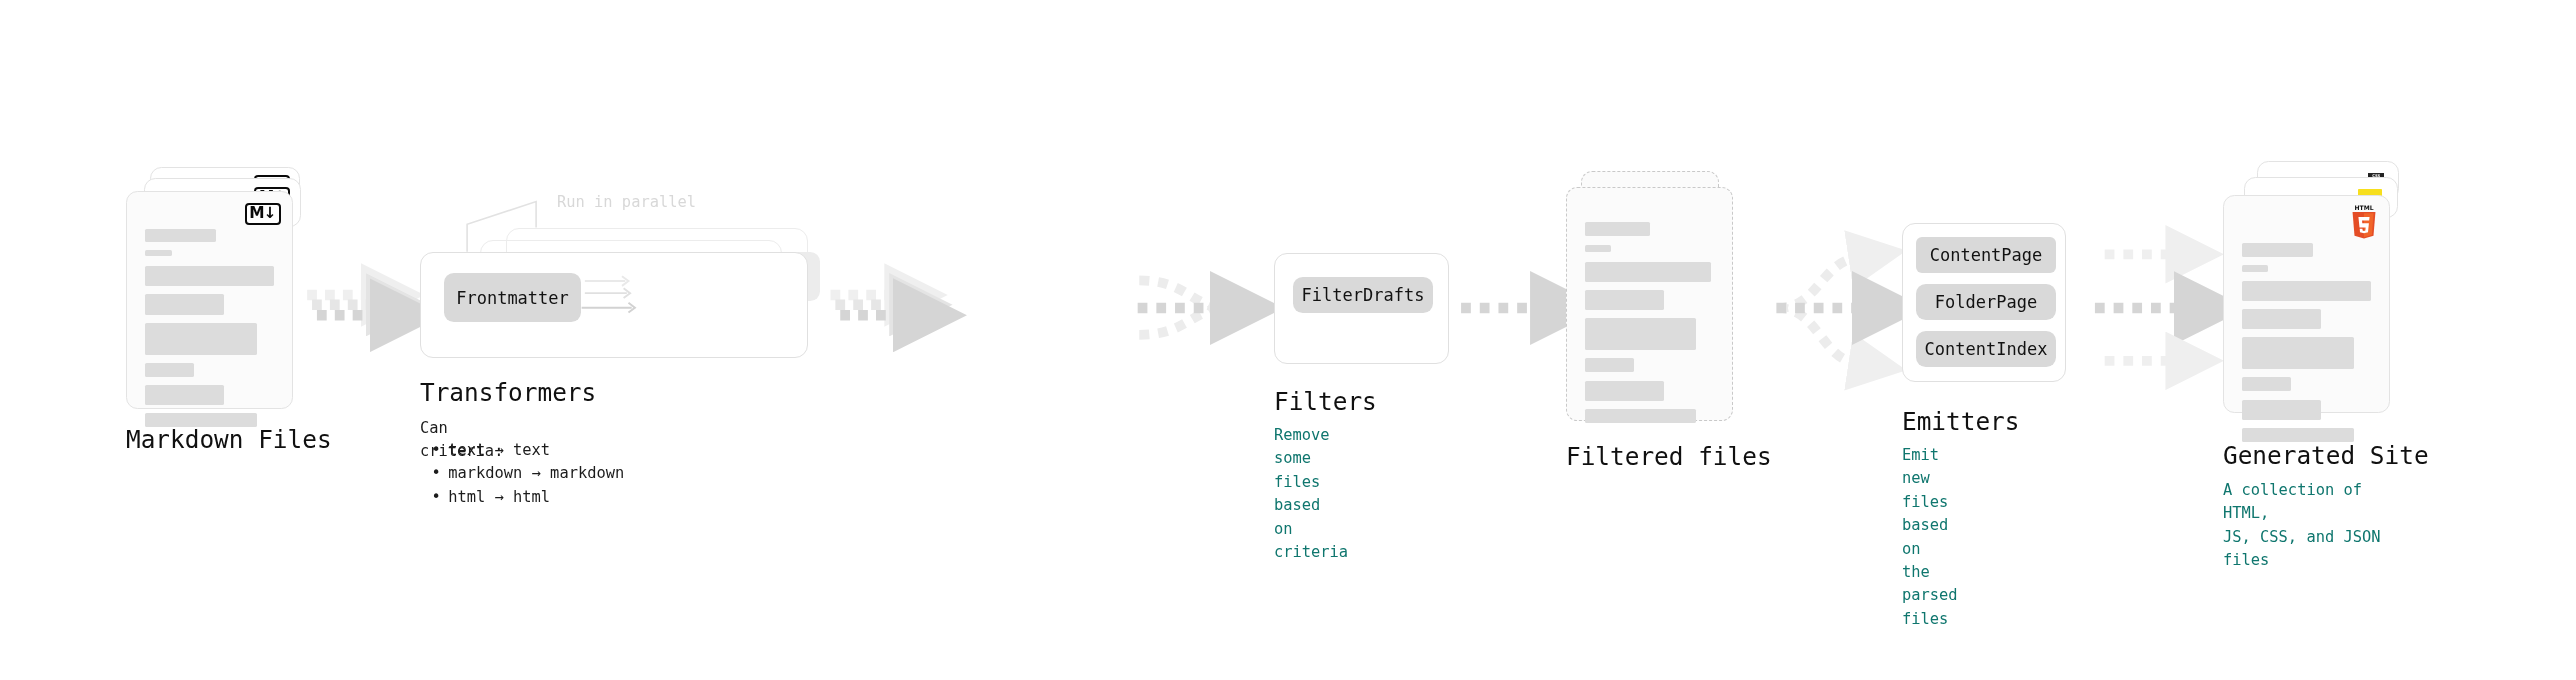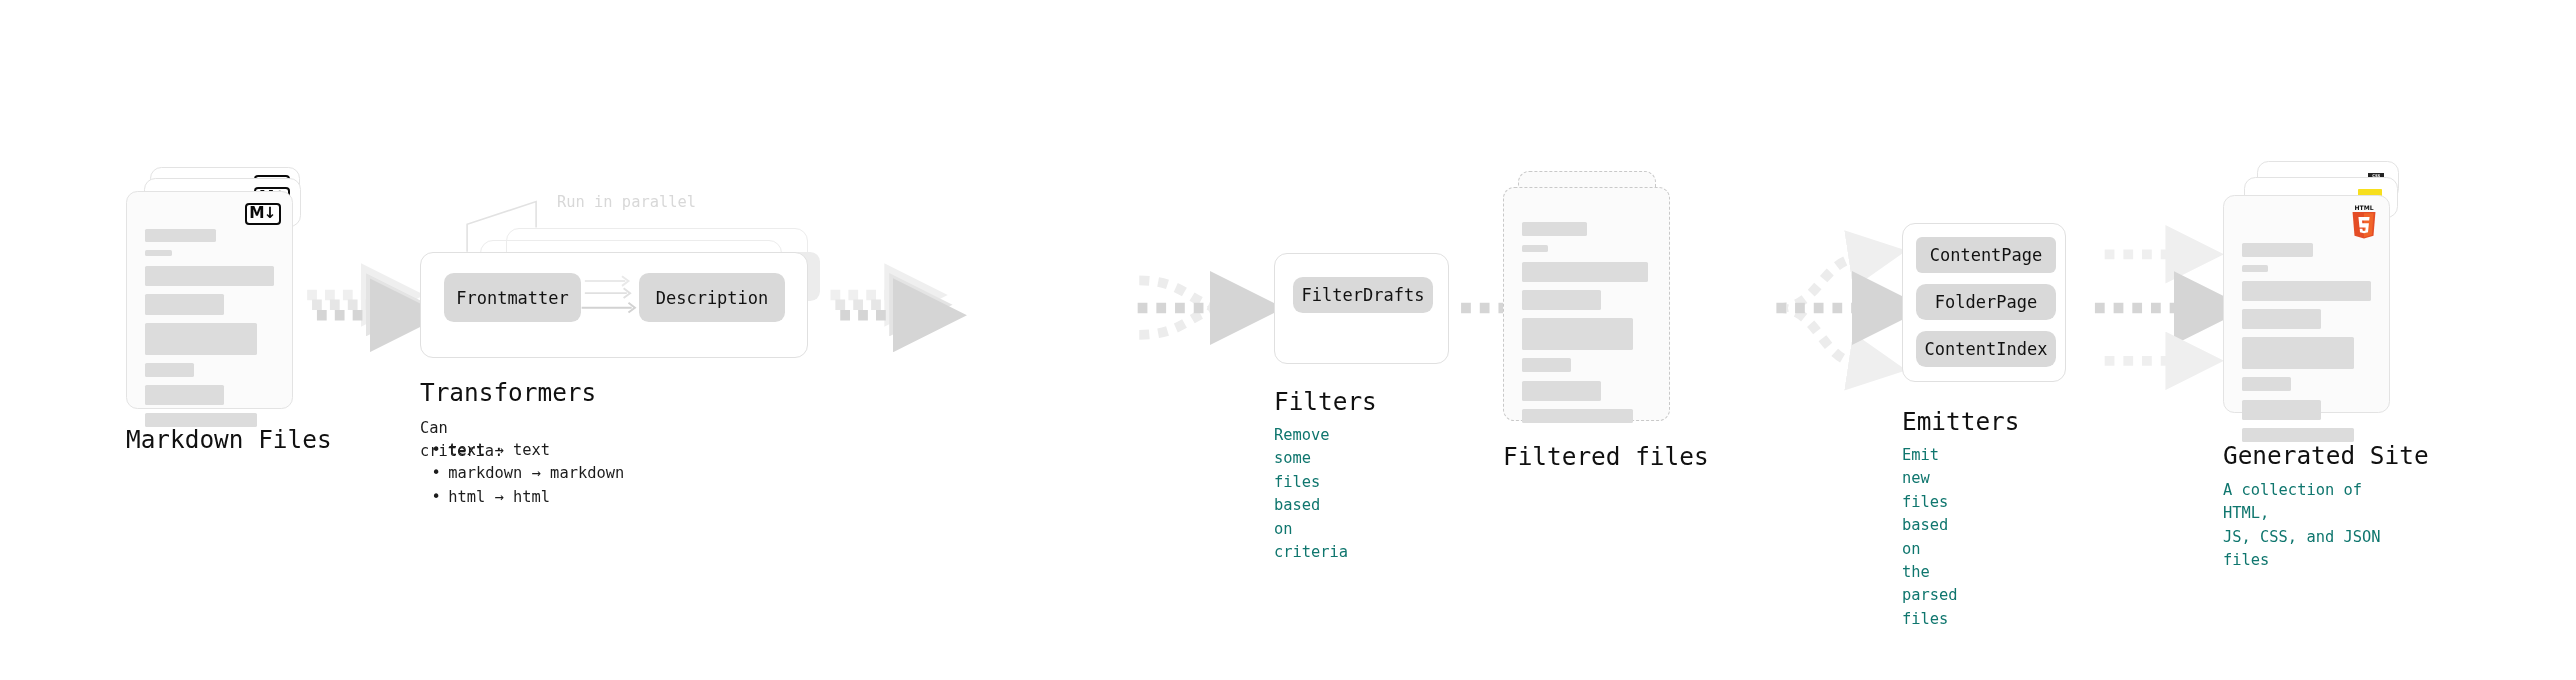--- a/index.html
+++ b/index.html
@@ -209,21 +209,20 @@
     </div>
     <div class="plug-box ghost" style="left:37px; top:45px; width:302px; height:114px;">
       <div class="pill ghost2" style="left:36px; top:24.4px; width:114px; height:50px;"></div>
       <div class="pill ghost2" style="left:203px; top:24.4px; width:118px; height:50px;"></div>
     </div>
 
     <div class="plug-box" style="left:-23px; top:57px; width:388px; height:106px; background:#ffffff;">
 
       <div class="pill" style="left:23px; top:20.3px; width:137px; height:49px;">Frontmatter</div>
 
-      <div class="pill" style="left:218px; top:20.3px; width:146px; height:49px;">Description</div>
 
       <svg style="position:absolute; left:159px; top:14.6px; width:63px; height:60px;" viewBox="0 0 78 74" width="63" height="60">
         <path d="M6,16 L56,16" stroke="#e9e9e9" stroke-width="2.4" fill="none"></path>
         <path d="M52,10 L60,16 L52,22" stroke="#e9e9e9" stroke-width="2.4" fill="none"></path>
         <path d="M6,31 L58,31" stroke="#e0e0e0" stroke-width="2.4" fill="none"></path>
         <path d="M54,25 L62,31 L54,37" stroke="#e0e0e0" stroke-width="2.4" fill="none"></path>
         <path d="M2,49 L64,49" stroke="#d2d2d2" stroke-width="2.4" fill="none"></path>
         <path d="M60,43 L68,49 L60,55" stroke="#d2d2d2" stroke-width="2.4" fill="none"></path>
       </svg>
     </div>
@@ -240,21 +239,21 @@
 
   <div class="node" style="left:1274px; top:253px;">
     <div class="plug-box" style="left:0px; top:0px; width:175px; height:111px;">
       <div class="pill" style="left:18px; top:23px; width:140px; height:36px;">FilterDrafts</div>
     </div>
     <div class="node-title" style="position:absolute; left:0px; top:134px;">Filters</div>
     <div class="node-desc" style="position:absolute; left:0px; top:171px;">Remove some files based
 on criteria</div>
   </div>
 
-  <div class="node" style="left:1503px; top:171px;">
+  <div class="node" style="left:1566px; top:171px;">
     <div class="doc-stack" style="width:175px; height:244px;">
       <div class="doc dashed" style="left:14.6px; top:0px; width:138px; height:37px;"></div>
       <div class="doc dashed" style="left:0px; top:16.3px; width:167px; height:234px;">
         <div class="doc-body" style="top:34px;">
           <div class="bar" style="width:50%; height:14px;"></div>
           <div class="bar" style="width:20%; height:6.5px; margin-top:9px;"></div>
           <div class="bar" style="width:98%; height:20.3px; margin-top:9.8px;"></div>
           <div class="bar" style="width:61%; height:20.3px; margin-top:8.1px;"></div>
           <div class="bar" style="width:86%; height:32px; margin-top:8.1px;"></div>
           <div class="bar" style="width:38%; height:14px; margin-top:8.1px;"></div>

